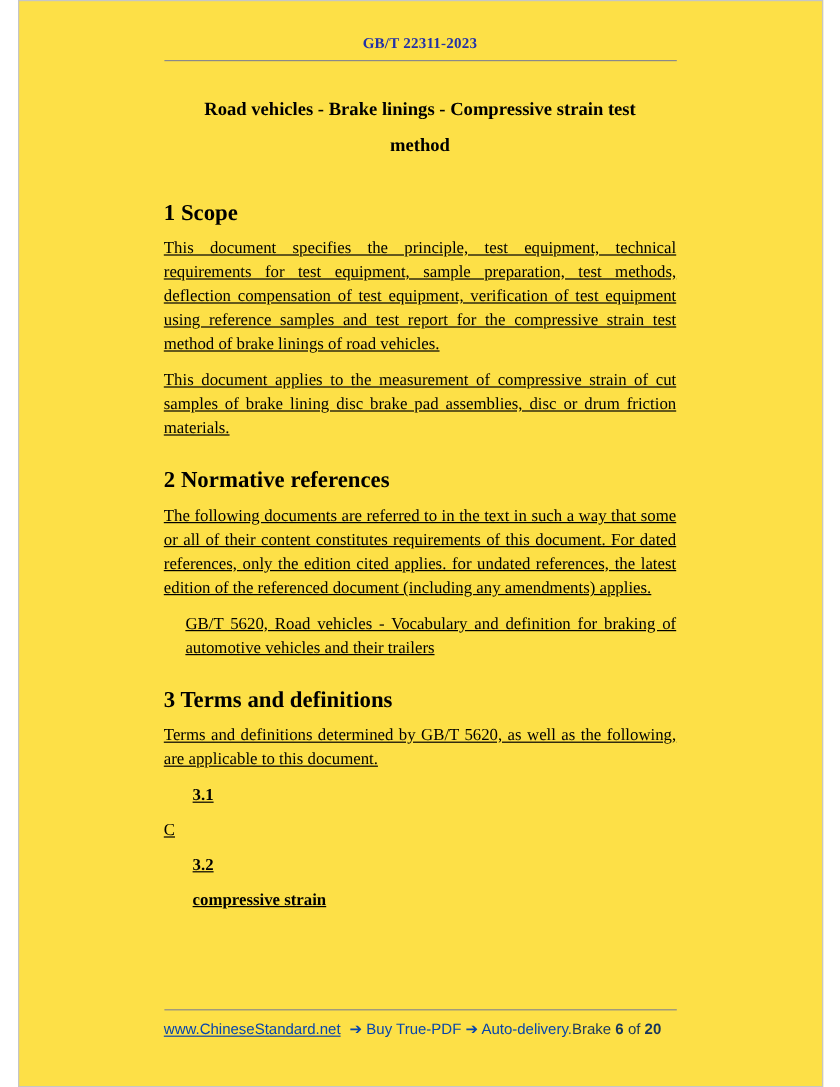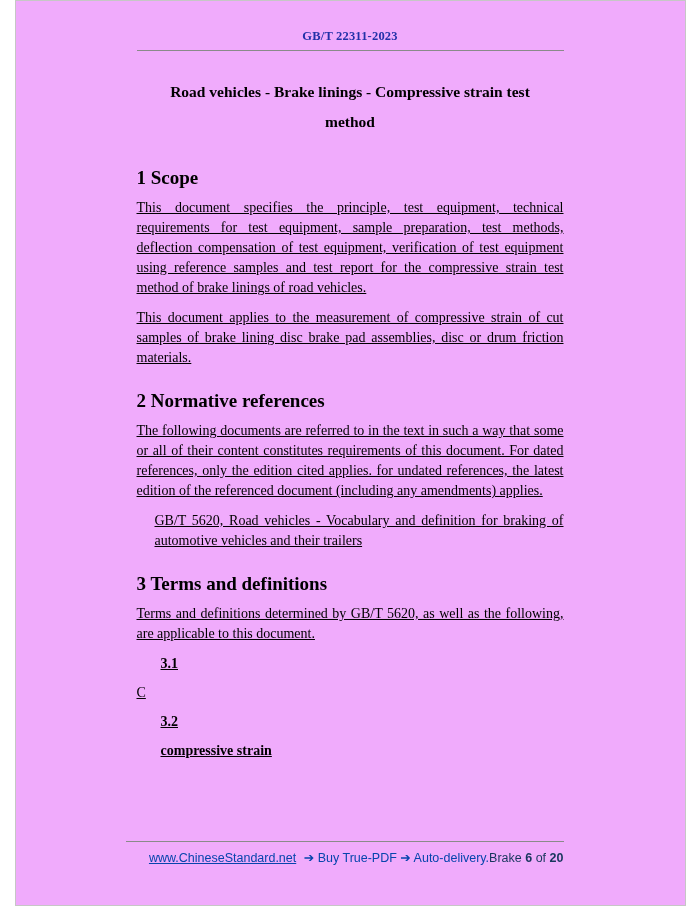--- a/index.html
+++ b/index.html
@@ -2,21 +2,21 @@
 <html style="--header-blue: #2231a8; --footer-blue: #0645ad; --pagenum-blue: #17365d;"><head>
 <meta charset="utf-8">
 <style>
   * { margin: 0; padding: 0; box-sizing: border-box; }
   html, body { background: #ffffff; }
   .page {
     position: relative;
     width: 671px;
     height: 906px;
     margin: 0 auto;
-    background: #f0abfc;
+    background: #fde047;
     border: 1px solid #c6c6c6;
     font-family: "Liberation Serif", serif;
     color: #000000;
     overflow: hidden;
   }
   
   .page-header {
     margin: 0 121px;
     padding: 28px 0 6px 0;
     border-bottom: 1px solid #8a8a8a;
@@ -51,27 +51,27 @@
     margin-top: 10px;
     text-align: justify;
     text-decoration: underline;
   }
   .content p.short { text-align: left; line-height: 19px; }
   .term-label { font-weight: bold; margin-top: 11px; margin-left: 24px; }
   .reference { margin-left: 18px; }
   
   .page-footer {
     position: absolute;
-    left: 110px;
+    left: 121px;
     right: 121px;
     top: 840px;
     border-top: 1px solid #8a8a8a;
     padding-top: 8px;
     display: flex;
-    justify-content: flex-end;
+    justify-content: flex-start;
     align-items: baseline;
     font-family: "Liberation Sans", sans-serif;
     font-size: 12.5px;
   }
   .footer-left { color: var(--footer-blue, #0645ad); }
   .footer-link {
     color: var(--footer-blue, #0645ad);
     text-decoration: underline;
     cursor: pointer;
   }

